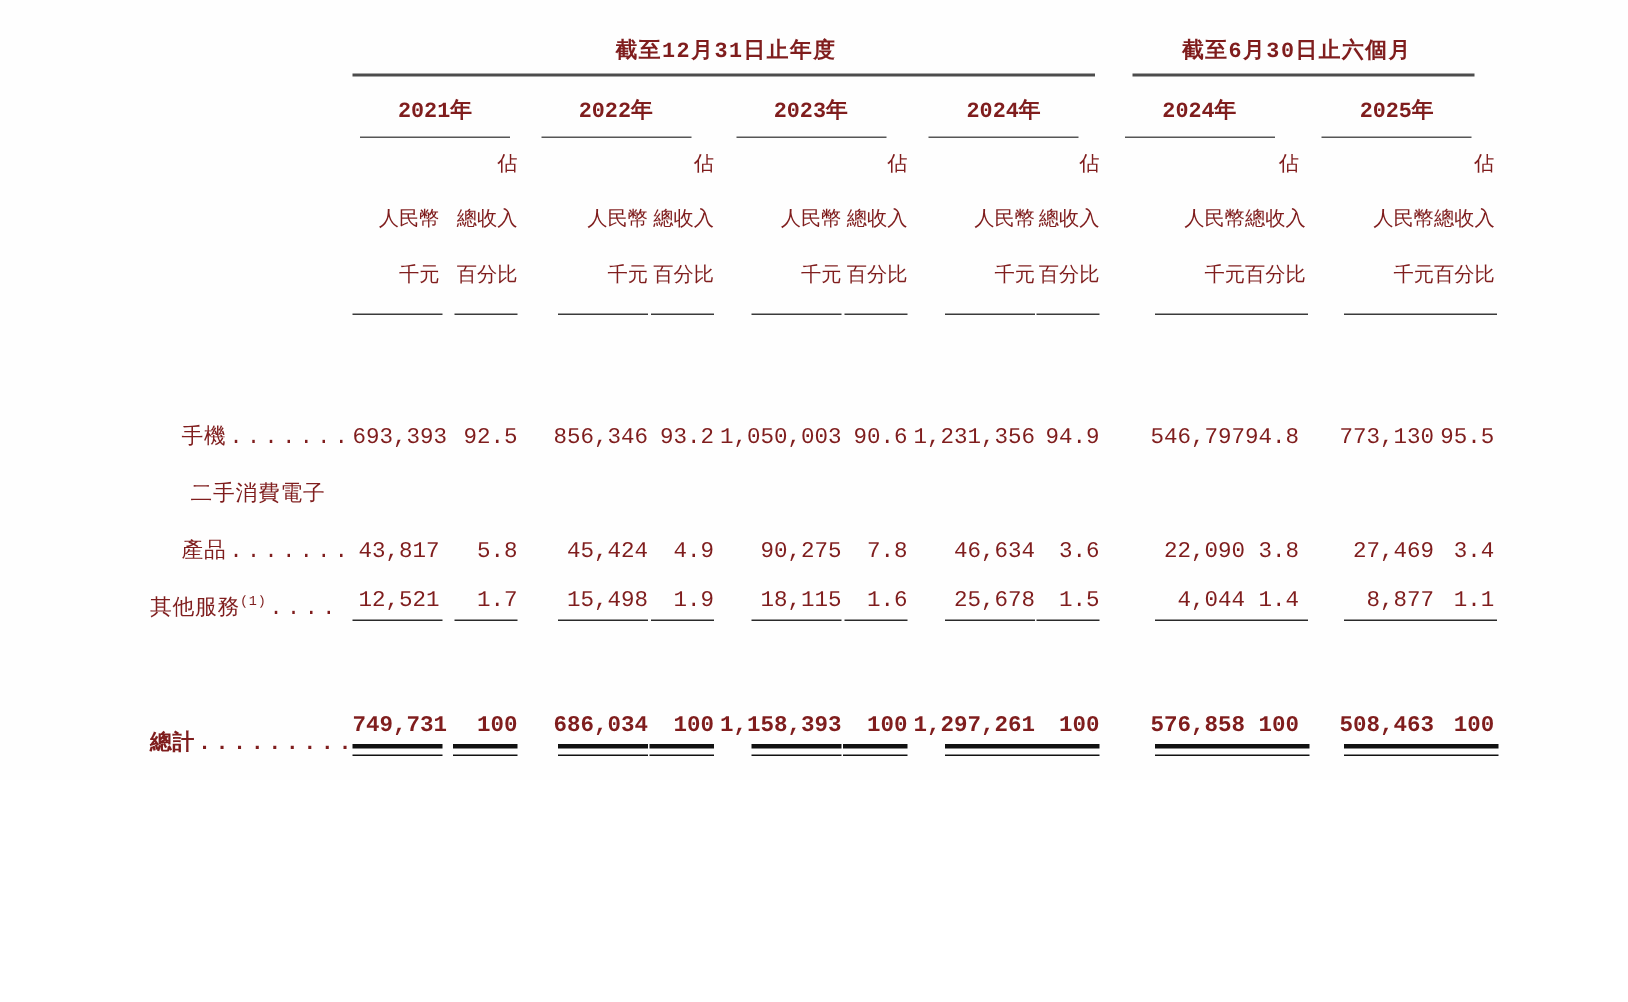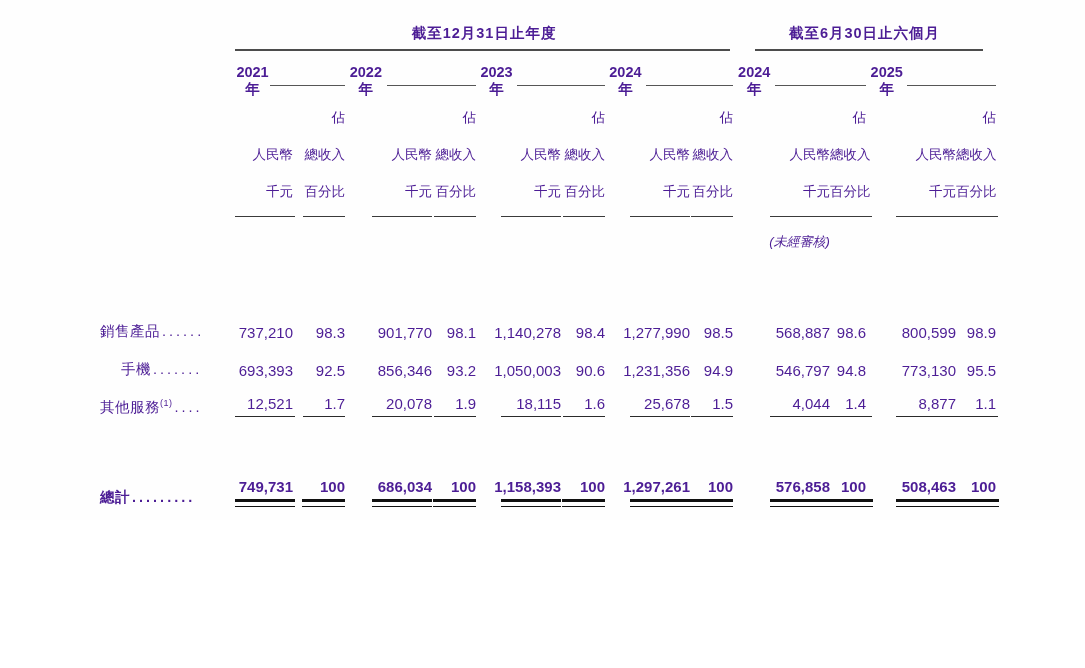--- a/index.html
+++ b/index.html
@@ -1,30 +1,30 @@
 <!DOCTYPE html>
 <html><head>
 <meta charset="utf-8">
 <style>
   html,body{margin:0;padding:0;}
   .page{
     width:1085px;height:520px;background:#fefefe;overflow:hidden;position:relative;
-    font-family:Liberation Sans, sans-serif;color:#4c1d95;
+    font-family:Liberation Mono, monospace;color:#7f1d1d;
   }
   table.fin{border-collapse:collapse;table-layout:fixed;margin:10px 0 0 100px;width:896px;}
   table.fin th,table.fin td{padding:0;font-weight:normal;vertical-align:bottom;}
 
   
   .ptitle{text-align:center;font-weight:bold;font-size:14.5px;padding:14px 0 6px 0;letter-spacing:1px;}
   .prule{height:0;border-bottom:2px solid #4c4c4c;}
   .prule.annual{margin-right:3px;}
   .prule.interim{margin-left:22px;margin-right:13px;}
 
   
-  .ywrap{display:flex;flex-direction:row;align-items:center;padding-top:13px;}
+  .ywrap{display:flex;flex-direction:column;align-items:center;padding-top:13px;}
   .ytext{font-weight:bold;font-size:14.5px;}
   .yline{width:100px;height:0;border-bottom:1.5px solid #565656;margin-top:8px;}
 
   
   .ch{text-align:right;font-weight:bold;font-size:13.5px;}
   .ch .hl{line-height:37px;height:37px;white-space:nowrap;}
   .ch .ln-h{height:0;border-bottom:1px solid #3a3a3a;width:60px;margin:6px 0 0 auto;}
   .ch.pct .ln-h{width:42px;}
 
   
@@ -196,78 +196,77 @@
             <div class="ln-h"></div>
           </th>
       <th class="ch pct">
             <div class="hl">佔</div>
             <div class="hl">總收入</div>
             <div class="hl">百分比</div>
             <div class="ln-h"></div>
           </th>
     </tr>
 
-    <tr class="noterow">
-      <td colspan="9"></td>
-      <td colspan="2" class="note">(未經審核)</td>
-      <td colspan="2"></td>
-    </tr>
 
     <tr class="spacer1">
           <td colspan="13"></td>
         </tr>
 
-    <tr class="data">
-      <td class="lbl"><span>銷售產品</span><span class="leader">......</span></td>
-      <td class="num">737,210</td>
-      <td class="num pctc">98.3</td>
-      <td class="num">901,770</td>
-      <td class="num pctc">98.1</td>
-      <td class="num">1,140,278</td>
-      <td class="num pctc">98.4</td>
-      <td class="num">1,277,990</td>
-      <td class="num pctc">98.5</td>
-      <td class="num">568,887</td>
-      <td class="num pctc">98.6</td>
-      <td class="num">800,599</td>
-      <td class="num pctc">98.9</td>
-    </tr>
 
 
     <tr class="data">
       <td class="lbl ind1"><span>手機</span><span class="leader">.......</span></td>
       <td class="num">693,393</td>
       <td class="num pctc">92.5</td>
       <td class="num">856,346</td>
       <td class="num pctc">93.2</td>
       <td class="num">1,050,003</td>
       <td class="num pctc">90.6</td>
       <td class="num">1,231,356</td>
       <td class="num pctc">94.9</td>
       <td class="num">546,797</td>
       <td class="num pctc">94.8</td>
       <td class="num">773,130</td>
       <td class="num pctc">95.5</td>
     </tr>
 
 
-
+    <tr class="data">
+      <td class="lbl ind2">二手消費電子</td>
+      <td colspan="12"></td>
+    </tr>
+
+    <tr class="data">
+      <td class="lbl ind1"><span>產品</span><span class="leader">.......</span></td>
+      <td class="num">43,817</td>
+      <td class="num pctc">5.8</td>
+      <td class="num">45,424</td>
+      <td class="num pctc">4.9</td>
+      <td class="num">90,275</td>
+      <td class="num pctc">7.8</td>
+      <td class="num">46,634</td>
+      <td class="num pctc">3.6</td>
+      <td class="num">22,090</td>
+      <td class="num pctc">3.8</td>
+      <td class="num">27,469</td>
+      <td class="num pctc">3.4</td>
+    </tr>
 
     <tr class="data">
       <td class="lbl"><span>其他服務</span><sup class="fn">(1)</sup><span class="leader">....</span></td>
       <td class="num">
             <div>12,521</div>
             <div class="us"></div>
           </td>
       <td class="num pctc">
             <div>1.7</div>
             <div class="us"></div>
           </td>
       <td class="num">
-            <div>20,078</div>
+            <div>15,498</div>
             <div class="us"></div>
           </td>
       <td class="num pctc">
             <div>1.9</div>
             <div class="us"></div>
           </td>
       <td class="num">
             <div>18,115</div>
             <div class="us"></div>
           </td>

